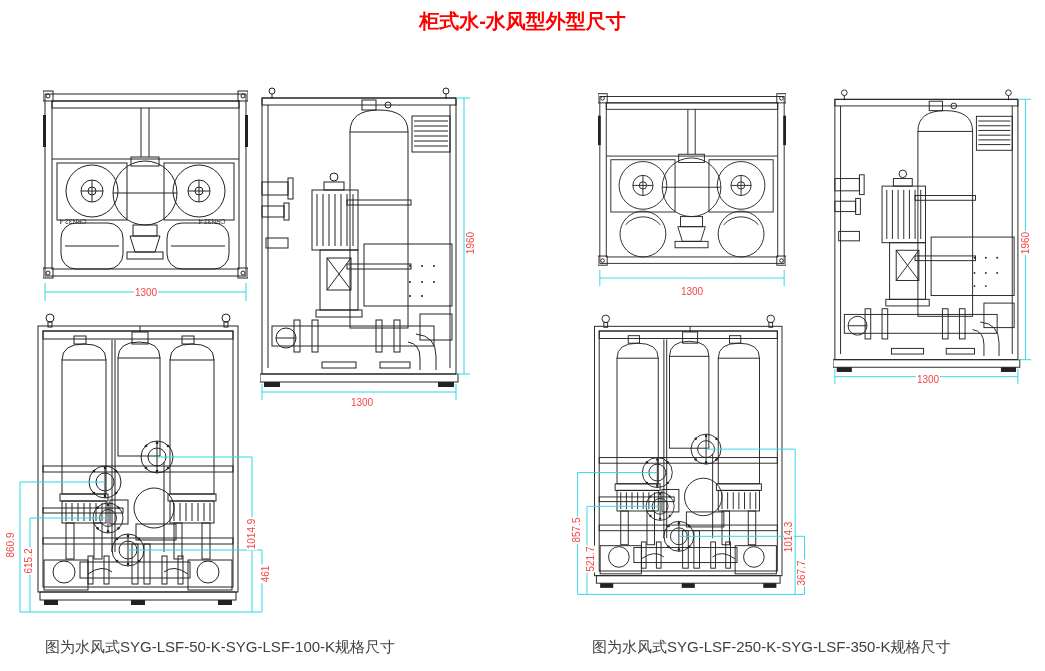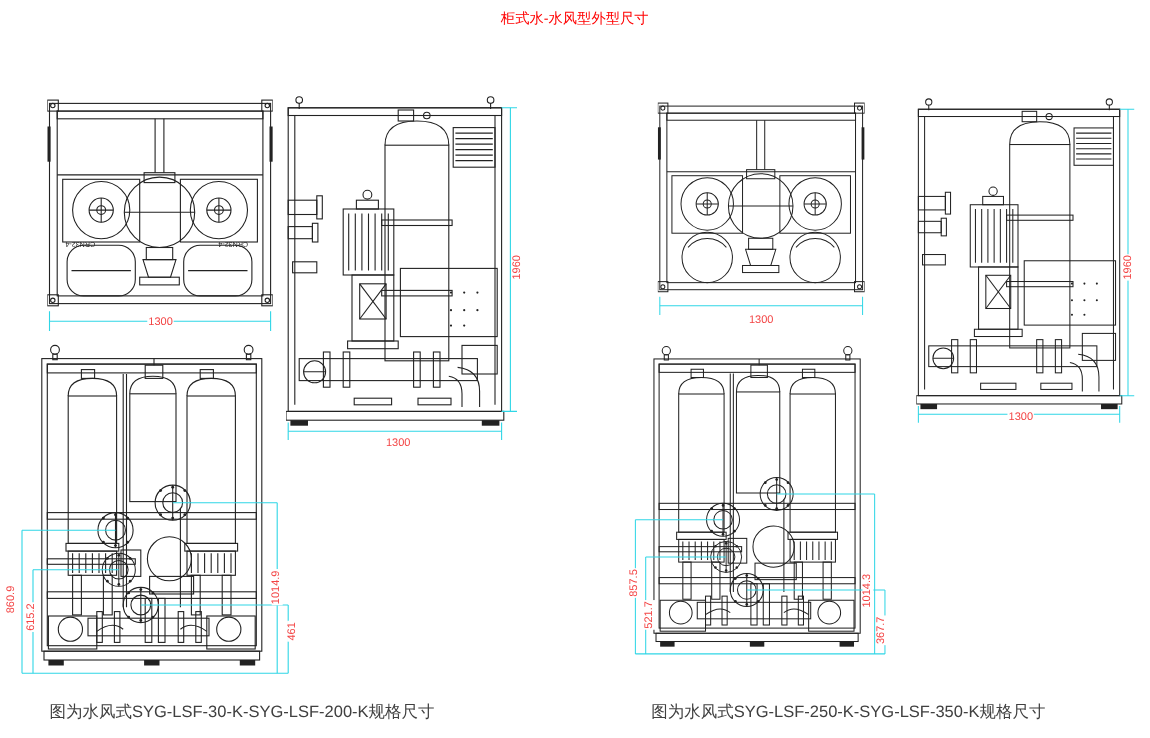--- a/index.html
+++ b/index.html
@@ -2,21 +2,21 @@
 <html><head>
 <meta charset="utf-8">
 <style>
   html,body{margin:0;padding:0;}
   body{
     width:1045px;height:671px;background:#ffffff;position:relative;overflow:hidden;
     font-family:"Liberation Sans", sans-serif;
   }
   .title{
     position:absolute;left:50%;top:8px;transform:translateX(-50%);
-    color:#ff0000;font-size:13px;font-weight:normal;margin:0;white-space:nowrap;text-align:center;
+    color:#ff0000;font-size:20px;font-weight:bold;margin:0;white-space:nowrap;text-align:center;
   }
   .fig{position:absolute;}
   .fig svg{display:block;width:100%;height:100%;}
   .ln{fill:none;stroke:#222;stroke-width:1;}
   .fill{fill:#222;stroke:none;}
   .cy{fill:none;stroke:#2fd6e6;stroke-width:1;}
   .dim{
     position:absolute;color:#f34444;font-size:10px;line-height:1;
     background:#ffffff;padding:0 1px;white-space:nowrap;
     transform:translate(-50%,-50%);
@@ -309,14 +309,14 @@
 <span class="dim v" style="left:266px;top:574px">461</span>
 
 <span class="dim" style="left:692px;top:292px">1300</span>
 <span class="dim v" style="left:1026px;top:243px">1960</span>
 <span class="dim" style="left:928px;top:380px">1300</span>
 <span class="dim v" style="left:577px;top:530px">857.5</span>
 <span class="dim v" style="left:591px;top:559px">521.7</span>
 <span class="dim v" style="left:789px;top:537px">1014.3</span>
 <span class="dim v" style="left:802px;top:573px">367.7</span>
 
-<div class="caption" style="left:45px;top:638px">图为水风式SYG-LSF-30-K-SYG-LSF-200-K规格尺寸</div>
+<div class="caption" style="left:45px;top:638px">图为水风式SYG-LSF-50-K-SYG-LSF-100-K规格尺寸</div>
 <div class="caption" style="left:592px;top:638px">图为水风式SYG-LSF-250-K-SYG-LSF-350-K规格尺寸</div>
 
 </body></html>

